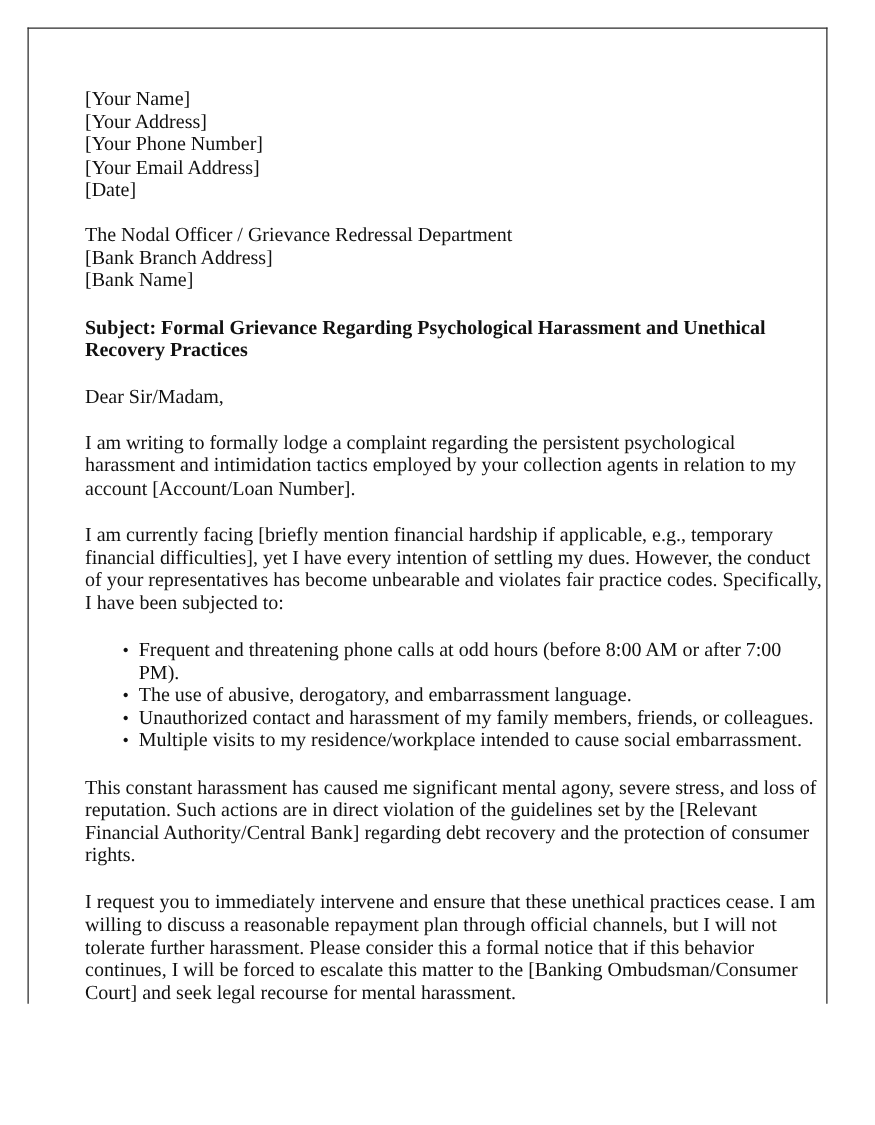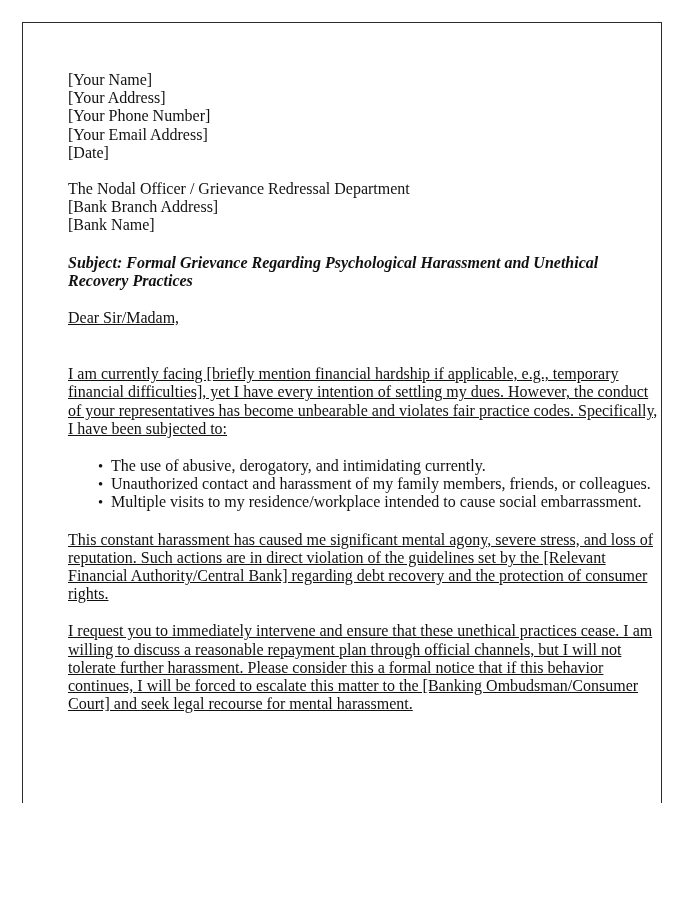--- a/index.html
+++ b/index.html
@@ -44,26 +44,24 @@
   .line {
     display: block;
     white-space: nowrap;
   }
 
   .spacer-sm { height: 18px; }
   .spacer-md { height: 19px; }
 
   .subject {
     font-weight: bold;
-    font-style: italic;
   }
 
   p.para {
     margin: 0;
-    text-decoration: underline;
   }
 
   ul.grievance-list {
     margin: 0;
     padding: 0 0 0 30px;
     list-style: none;
   }
   ul.grievance-list li {
     position: relative;
     margin: 0;
@@ -104,29 +102,31 @@
     <div class="spacer-md"></div>
 
     <p class="block subject">Subject: Formal Grievance Regarding Psychological Harassment and Unethical Recovery Practices</p>
 
     <div class="spacer-md"></div>
 
     <p class="block para">Dear Sir/Madam,</p>
 
     <div class="spacer-md"></div>
 
+    <p class="block para">I am writing to formally lodge a complaint regarding the persistent psychological harassment and intimidation tactics employed by your collection agents in relation to my account [Account/Loan Number].</p>
 
     <div class="spacer-md"></div>
 
     <p class="block para">I am currently facing [briefly mention financial hardship if applicable, e.g., temporary financial difficulties], yet I have every intention of settling my dues. However, the conduct of your representatives has become unbearable and violates fair practice codes. Specifically, I have been subjected to:</p>
 
     <div class="spacer-md"></div>
 
     <ul class="grievance-list">
-      <li>The use of abusive, derogatory, and intimidating currently.</li>
+      <li>Frequent and threatening phone calls at odd hours (before 8:00 AM or after 7:00 PM).</li>
+      <li>The use of abusive, derogatory, and embarrassment language.</li>
       <li>Unauthorized contact and harassment of my family members, friends, or colleagues.</li>
       <li>Multiple visits to my residence/workplace intended to cause social embarrassment.</li>
     </ul>
 
     <div class="spacer-md"></div>
 
     <p class="block para">This constant harassment has caused me significant mental agony, severe stress, and loss of reputation. Such actions are in direct violation of the guidelines set by the [Relevant Financial Authority/Central Bank] regarding debt recovery and the protection of consumer rights.</p>
 
     <div class="spacer-md"></div>
 

